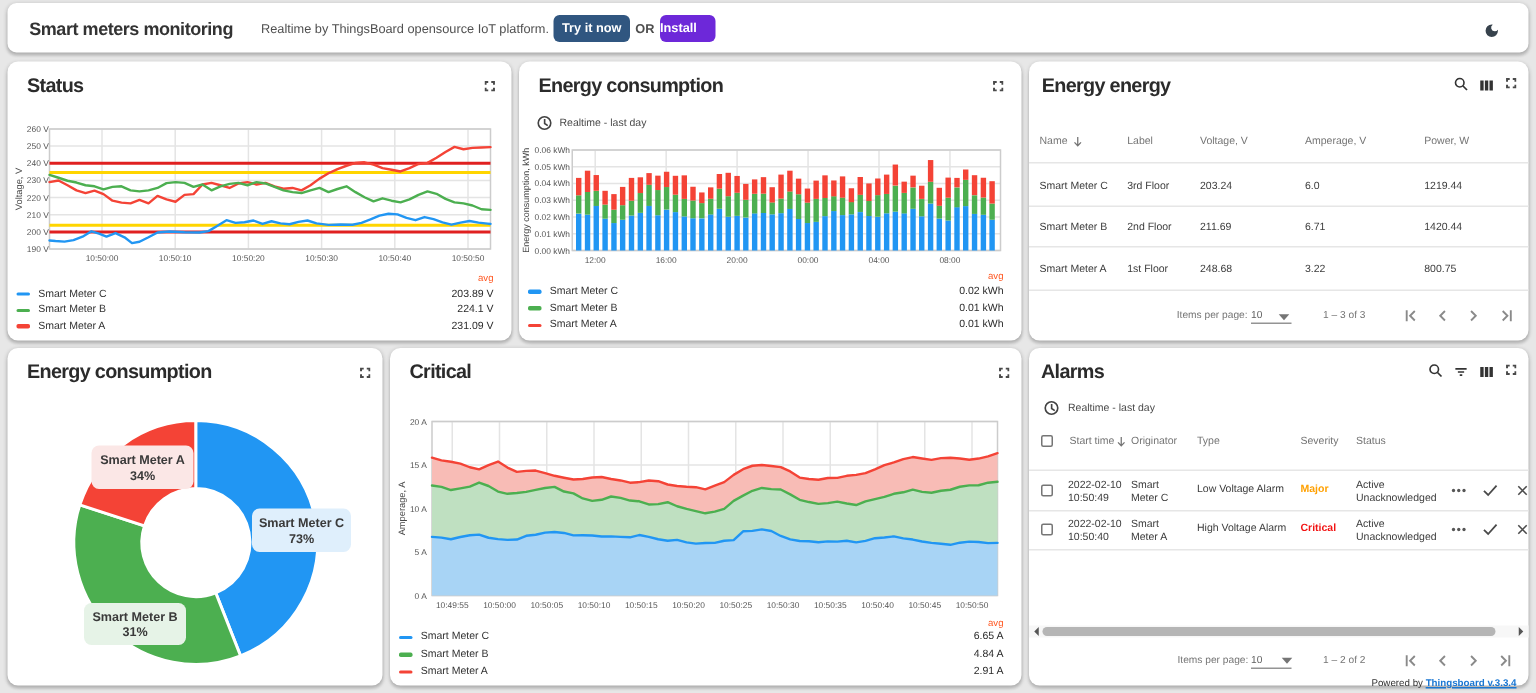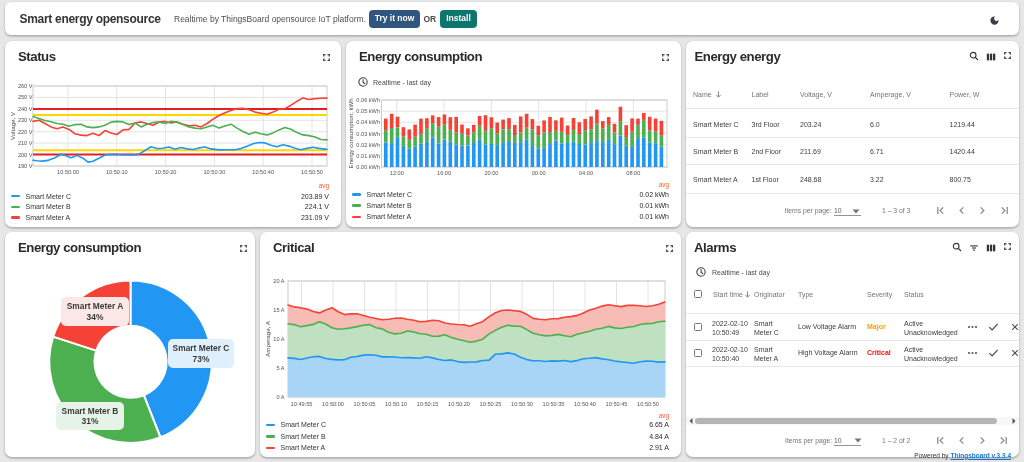--- a/index.html
+++ b/index.html
@@ -2,25 +2,25 @@
 <html><head><meta charset="utf-8"><style>
 *{margin:0;padding:0;box-sizing:border-box}
 html,body{width:1024px;height:462px;background:#e7e7e7;will-change:transform;font-family:"Liberation Sans",sans-serif;overflow:hidden}
 .card{position:absolute;background:#fff;border-radius:7px;will-change:transform;box-shadow:0 1px 3px rgba(0,0,0,0.22),0 2px 2px rgba(0,0,0,0.10)}
 .wtitle{position:absolute;left:13px;top:8.5px;font-size:13.2px;font-weight:bold;color:#2b2b2b;letter-spacing:-0.45px;line-height:14px}
 .hdr{font-size:7px;color:#757575;position:absolute;line-height:7px}
 .cell{font-size:7px;color:#3c3c3c;position:absolute;line-height:7px}
 .divider{position:absolute;left:0;right:0;height:1px;background:#e6e6e6}
 </style></head><body>
 <div class="card" style="left:5px;top:2px;width:1014px;height:33px;border-radius:6px">
-    <div style="position:absolute;left:14.5px;top:11px;font-size:12px;font-weight:bold;color:#333;line-height:12px;letter-spacing:-0.3px">Smart energy opensource</div>
+    <div style="position:absolute;left:14.5px;top:11px;font-size:12px;font-weight:bold;color:#333;line-height:12px;letter-spacing:-0.3px">Smart meters monitoring</div>
     <div style="position:absolute;left:169px;top:12.5px;font-size:8.5px;color:#4f4f4f;line-height:9px">Realtime by ThingsBoard opensource IoT platform.</div>
     <div style="position:absolute;left:364px;top:8px;width:51px;height:17.5px;background:#305680;border-radius:4px;color:#fff;font-size:8.5px;font-weight:bold;text-align:center;line-height:17.5px">Try it now</div>
     <div style="position:absolute;left:418.5px;top:12.5px;font-size:8.5px;color:#4f4f4f;font-weight:bold;line-height:9px">OR</div>
-    <div style="position:absolute;left:435px;top:8px;width:37px;height:17.5px;background:#0f766e;border-radius:4px;color:#fff;font-size:8.5px;font-weight:bold;text-align:center;line-height:17.5px">Install</div>
+    <div style="position:absolute;left:435px;top:8px;width:37px;height:17.5px;background:#6d28d9;border-radius:4px;color:#fff;font-size:8.5px;font-weight:bold;text-align:left;line-height:17.5px">Install</div>
     <svg width="11" height="11" style="position:absolute;left:984px;top:13px" viewBox="0 0 24 24">
       <path d="M12 3a9 9 0 1 0 9 9c0-.46-.04-.92-.1-1.36a5.389 5.389 0 0 1-4.4 2.26 5.403 5.403 0 0 1-3.14-9.8c-.44-.06-.9-.1-1.36-.1z" fill="#37424c"></path>
     </svg>
   </div>
 <div class="card" style="left:5px;top:41px;width:336px;height:186px">
     <div class="wtitle">Status</div>
     <svg width="7" height="7" style="position:absolute;left:318px;top:13px" viewBox="0 0 9 9">
       <path d="M0.9,3.2 V0.9 H3.2 M5.8,0.9 H8.1 V3.2 M8.1,5.8 V8.1 H5.8 M3.2,8.1 H0.9 V5.8" fill="none" stroke="#4a4a4a" stroke-width="1.7"></path>
     </svg>
     <svg width="336" height="186" style="position:absolute;left:0;top:0">

